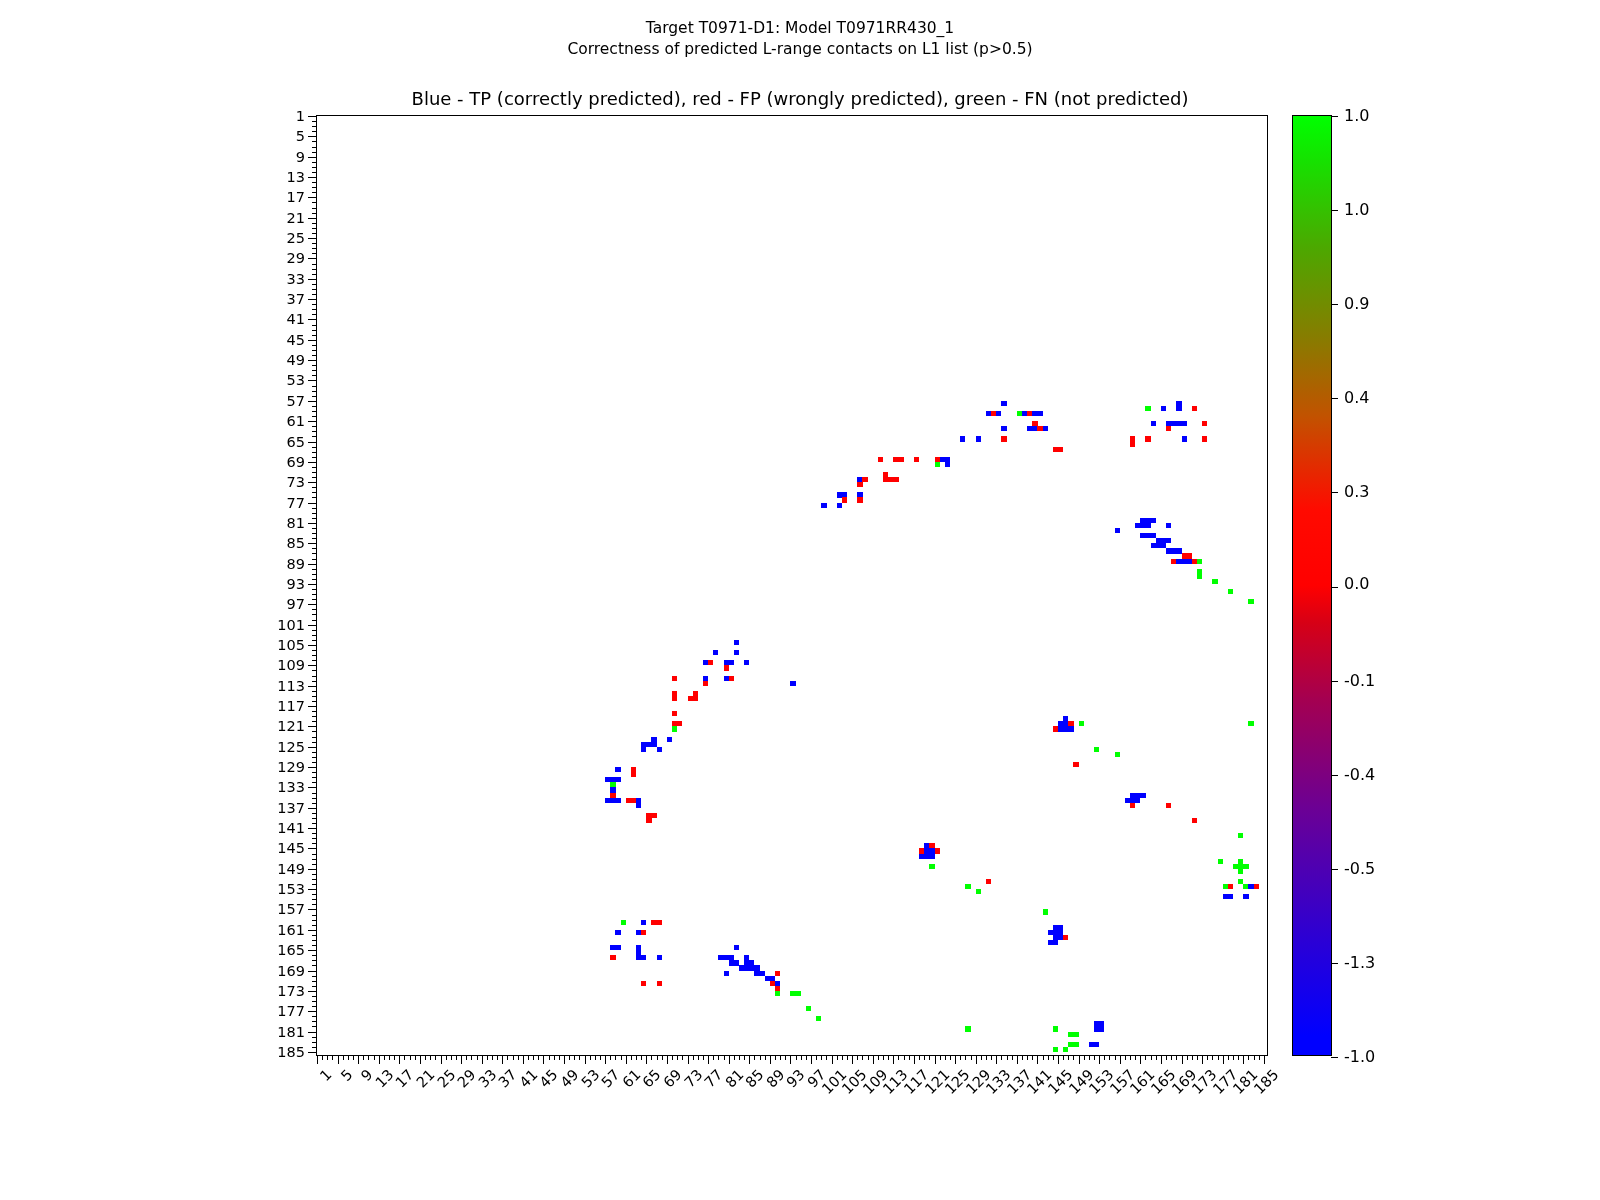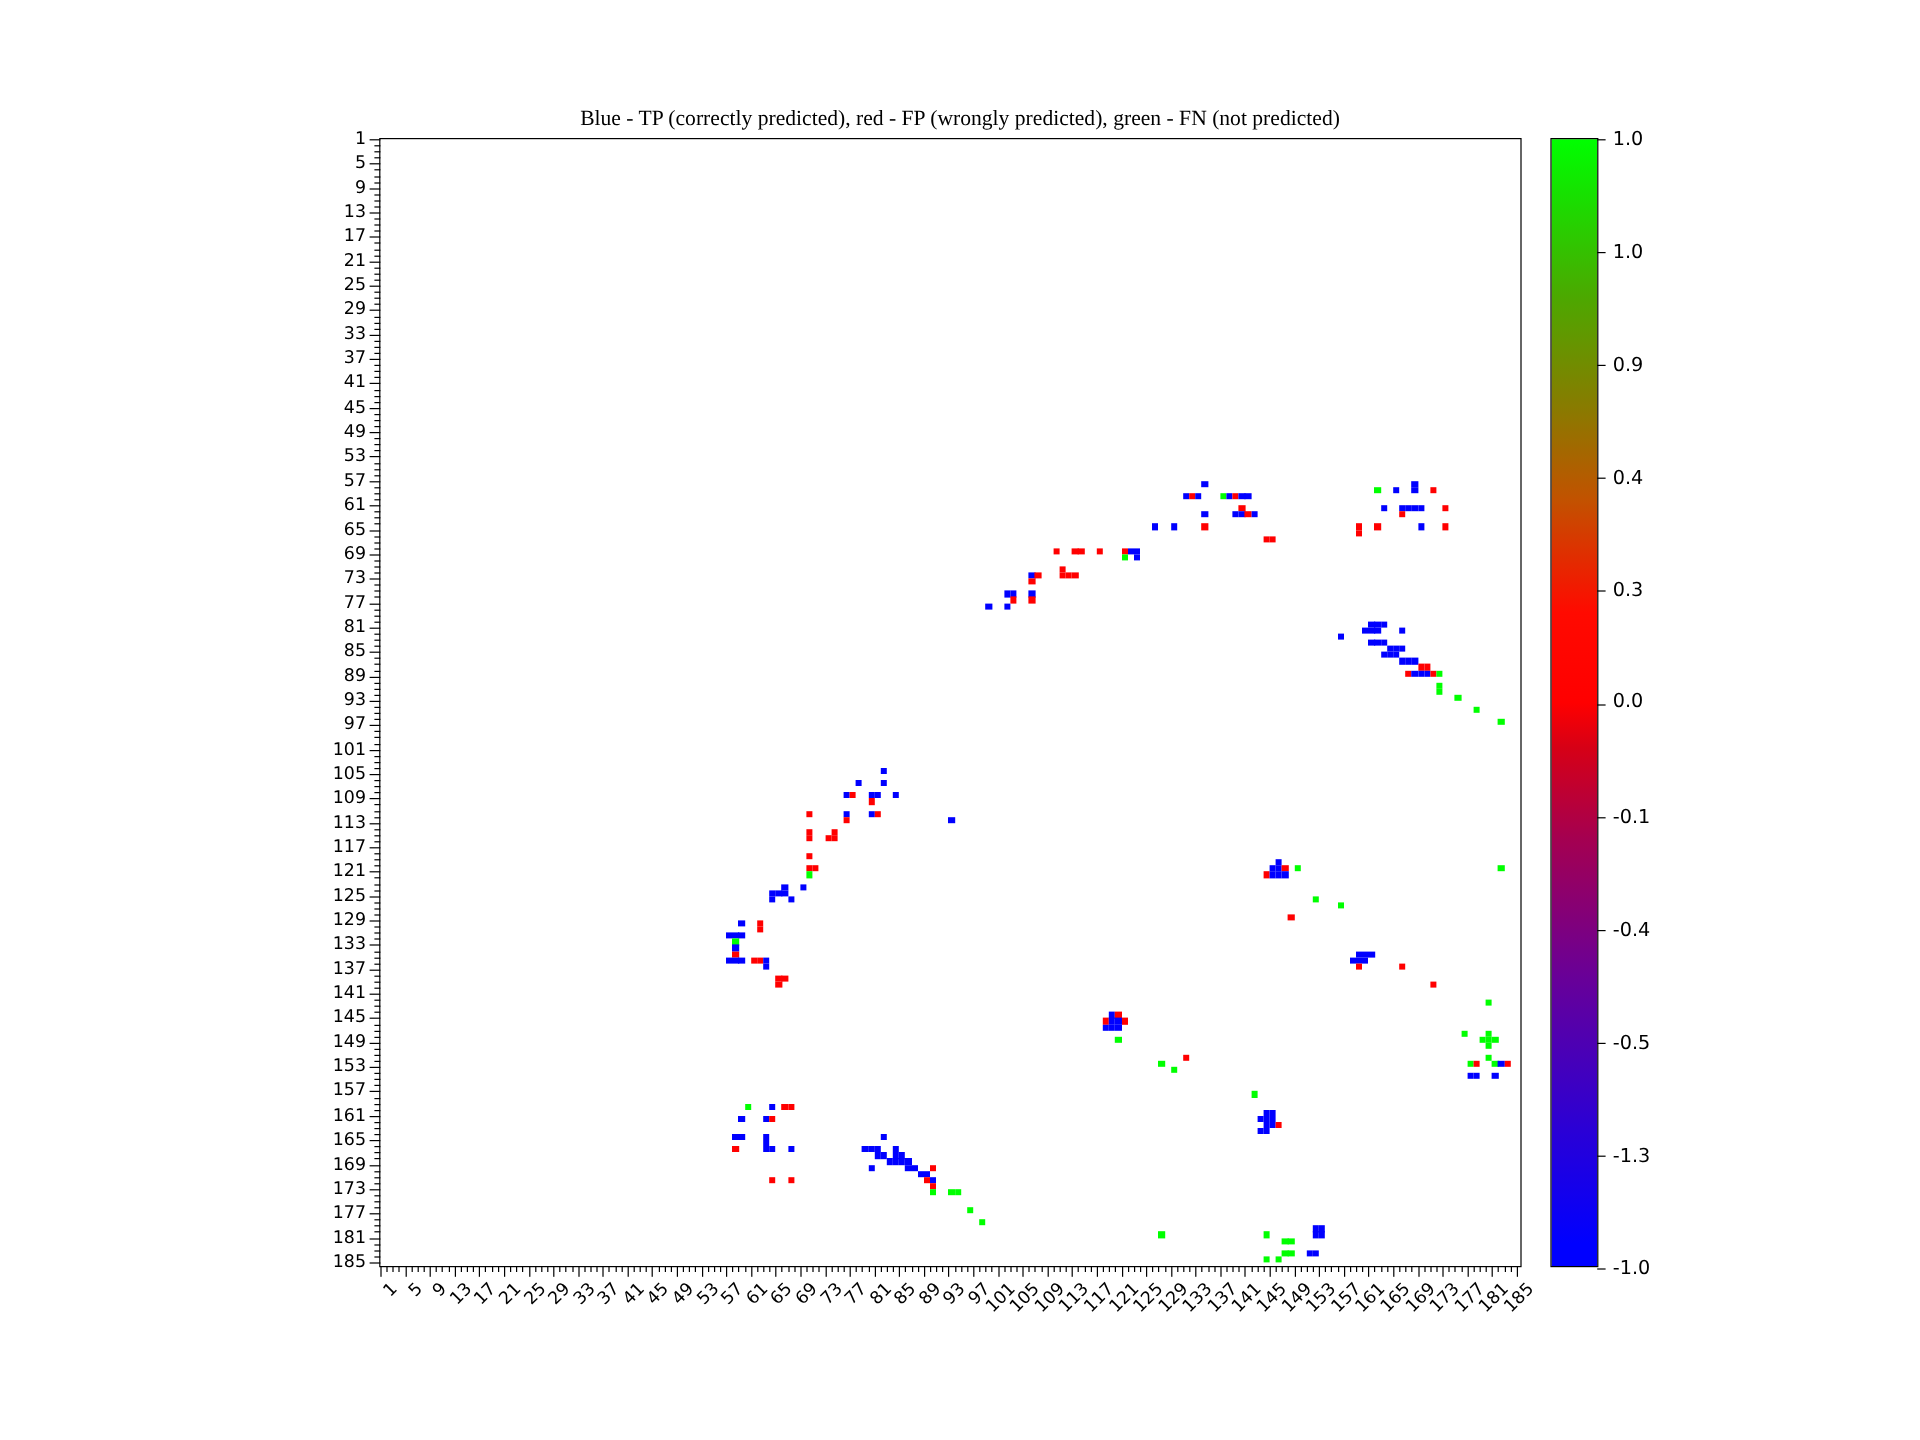--- a/index.html
+++ b/index.html
@@ -6,21 +6,21 @@
   body{
     width:1600px;height:1200px;background:#ffffff;
     font-family:"DejaVu Sans","Liberation Sans",sans-serif;
     color:#000;overflow:hidden;position:relative;
   }
   #stage{position:absolute;left:0;top:0;width:1600px;height:1200px;}
 
   
   .title-block{position:absolute;left:0;top:18px;width:1600px;text-align:center;}
   .title-line{font-size:15.5px;line-height:21px;}
-  .subtitle{position:absolute;left:0;top:88px;width:1600px;text-align:center;font-size:18px;font-family:Liberation Serif, serif;}
+  .subtitle{position:absolute;left:0;top:88px;width:1600px;text-align:center;font-size:18px;}
 
   
   #plot{
     position:absolute;left:316px;top:115px;width:952px;height:941px;
     border:1.3px solid #000;box-sizing:border-box;background:#fff;
   }
   #cells{position:absolute;left:0;top:0;width:100%;height:100%;}
   .cell{position:absolute;}
 
   
@@ -60,20 +60,22 @@
     font-size:16px;line-height:16px;white-space:nowrap;
     transform:translateY(-50%);
   }
 </style>
 </head>
 <body>
 
 <div id="stage">
 
   <div class="title-block">
+    <div class="title-line">Target T0971-D1: Model T0971RR430_1</div>
+    <div class="title-line">Correctness of predicted L-range contacts on L1 list (p&gt;0.5)</div>
   </div>
 
   <div class="subtitle">Blue - TP (correctly predicted), red - FP (wrongly predicted), green - FN (not predicted)</div>
 
   <div id="plot">
     <div id="cells">
         <div class="cell" style="left: 684.411px; top: 284.843px; width: 5.24886px; height: 5.18822px; background: rgb(0, 0, 255);"></div>
         <div class="cell" style="left: 668.973px; top: 295.016px; width: 5.24886px; height: 5.18822px; background: rgb(0, 0, 255);"></div>
         <div class="cell" style="left: 674.119px; top: 295.016px; width: 5.24886px; height: 5.18822px; background: rgb(255, 0, 0);"></div>
         <div class="cell" style="left: 679.265px; top: 295.016px; width: 5.24886px; height: 5.18822px; background: rgb(0, 0, 255);"></div>

